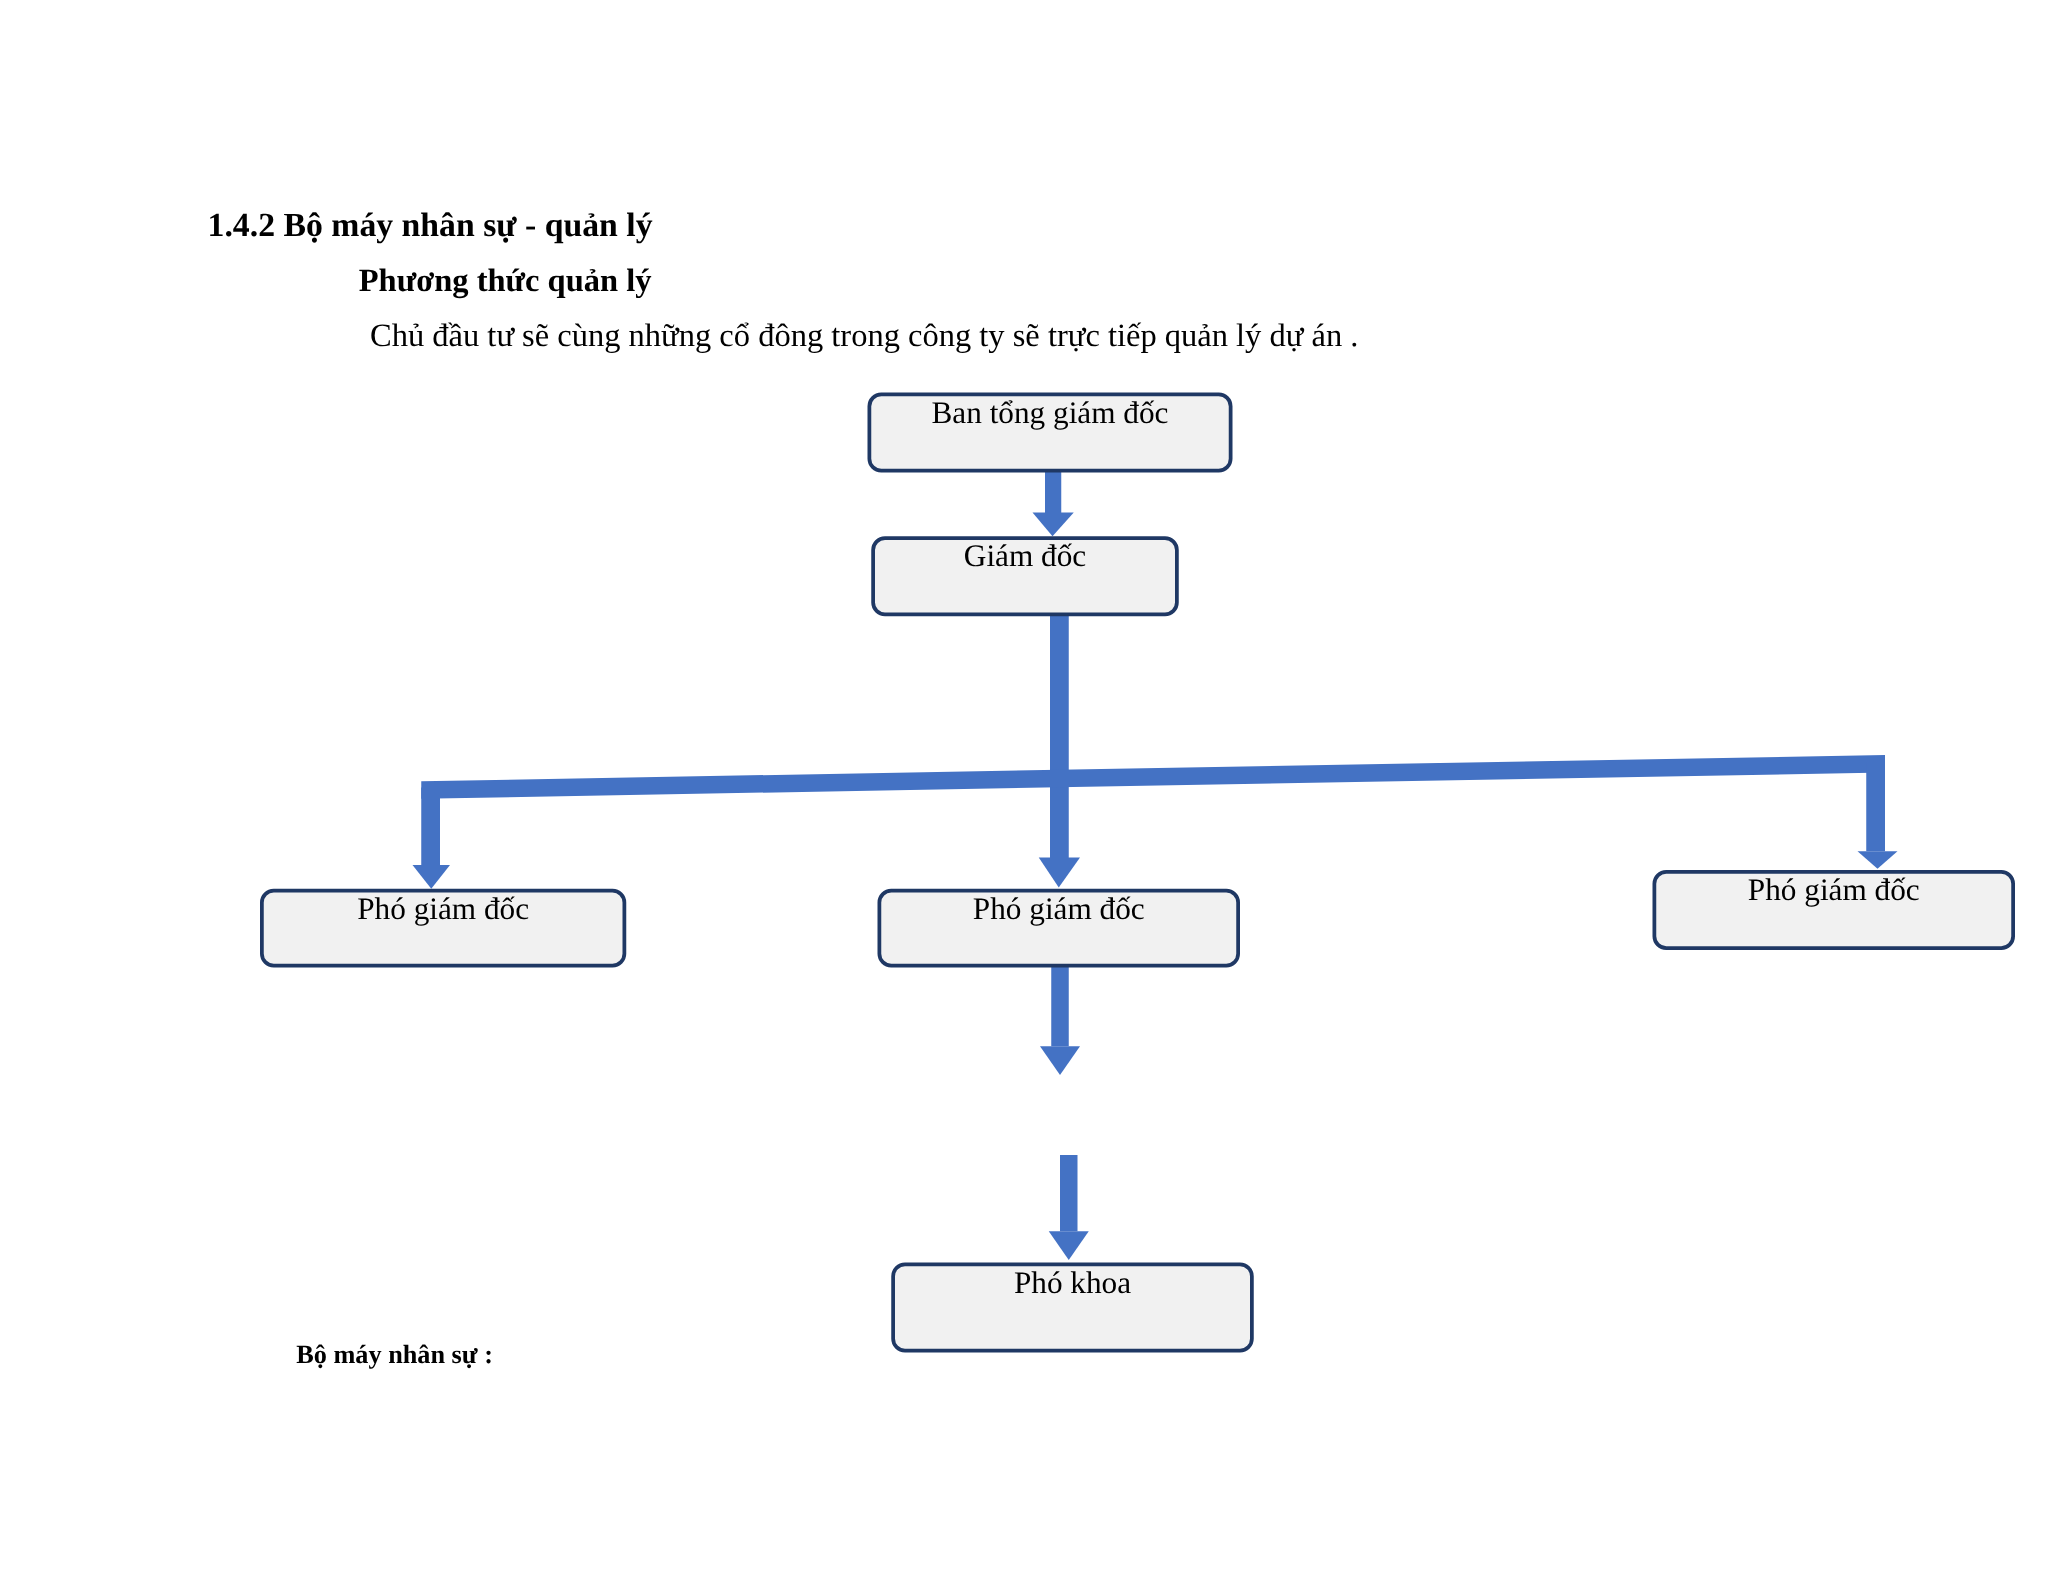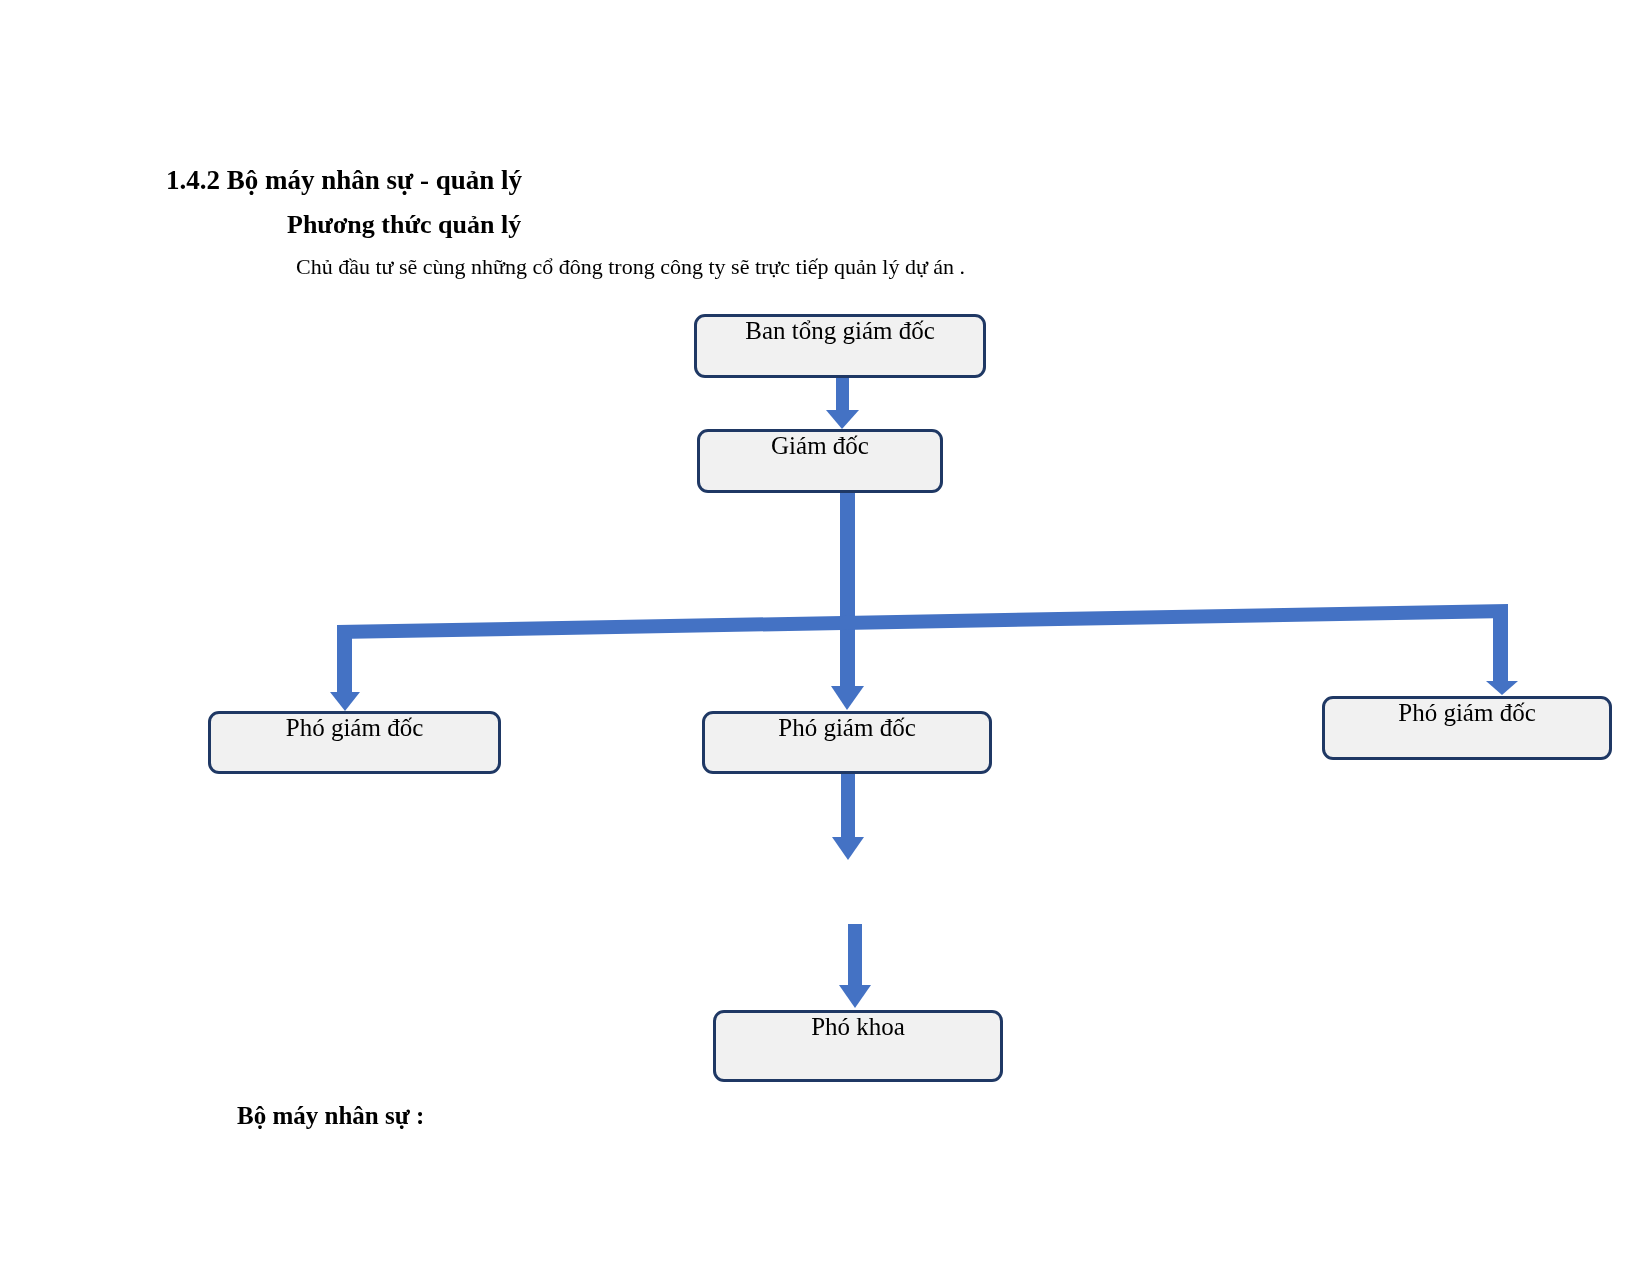--- a/index.html
+++ b/index.html
@@ -23,30 +23,29 @@
   .h2 {
     position: absolute;
     left: 287px; top: 210px;
     font-size: 26px;
     font-weight: bold;
     white-space: pre;
   }
   .para {
     position: absolute;
     left: 296px; top: 254px;
-    font-size: 22px;
+    font-size: 26px;
     white-space: pre;
   }
   .footer-label {
     position: absolute;
     left: 237px; top: 1071px;
-    font-size: 25px;
+    font-size: 21px;
     font-weight: bold;
     white-space: pre;
-    margin-top: 31px;
   }
   .connectors {
     position: absolute;
     left: 0; top: 0;
     width: 1650px; height: 1275px;
   }
   .arrow { fill: var(--arrow, #4472c4); }
   .node {
     position: absolute;
     box-sizing: border-box;

